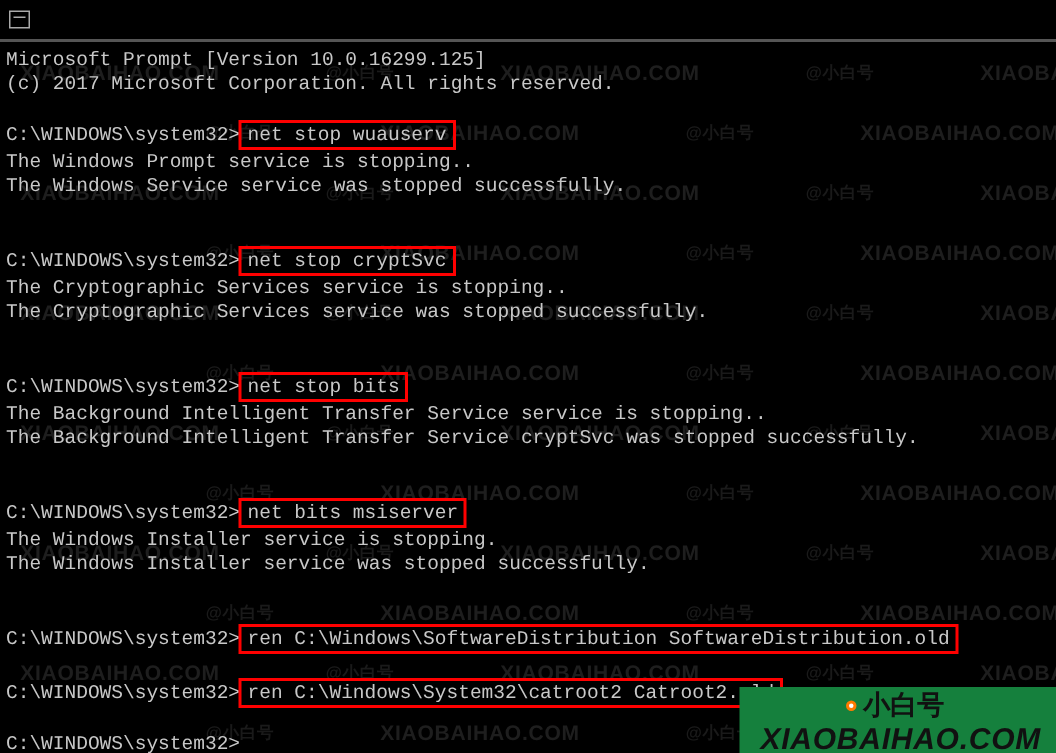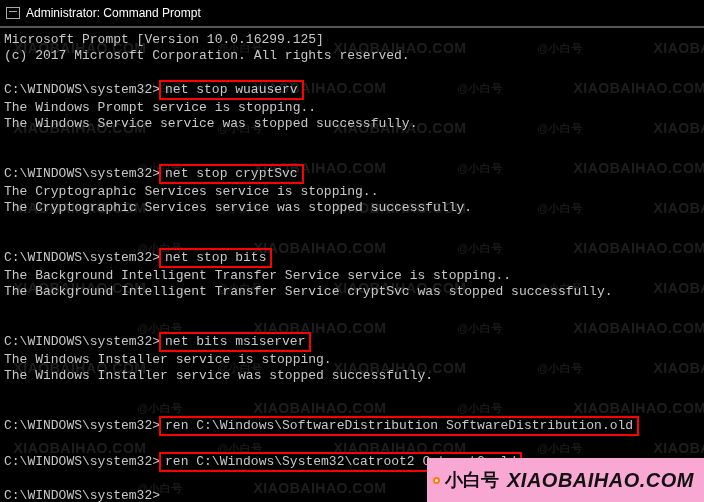--- a/index.html
+++ b/index.html
@@ -13,31 +13,30 @@
 
   .term { padding: 4px 4px 0 4px; line-height: 16px; white-space: pre; position: relative; z-index: 2; color: #c8c8c8; }
 
   .hl { display: inline-block; border: 2px solid #ff0000; padding: 0 4px; margin-left: -1px; }
 
   .wm-layer { position: absolute; inset: 28px 0 0 0; pointer-events: none; z-index: 1; }
   .wm-row { display: flex; height: 40px; align-items: center; }
   .wm-cell { flex: 0 0 160px; display:flex; align-items:center; justify-content:center; font-family: Arial, "Segoe UI", sans-serif; font-size: 14px; font-weight: bold; color: rgba(120,120,120,0.25); letter-spacing: 0.5px; }
   .wm-cell.alt { font-size: 11px; font-weight: bold; color: rgba(120,120,120,0.22); }
 
-  .brand { position: absolute; right: 0; bottom: 0; height: 44px; background: #f9a8d4; display:flex; align-items:center; padding: 0 10px 0 6px; z-index: 5; }
+  .brand { position: absolute; right: 0; bottom: 0; height: 44px; background: #15803d; display:flex; align-items:center; padding: 0 10px 0 6px; z-index: 5; flex-direction: column; }
   .brand .cn { font-family: "Microsoft YaHei","PingFang SC",Arial,sans-serif; font-size: 18px; font-weight: 700; color:#111; display:flex; align-items:center; }
   .brand .bullet { display:inline-block; width:7px; height:7px; background:#fff; border:2px solid #ff7a00; border-radius:50%; margin-right:5px; }
   .brand .url { font-family: Arial, sans-serif; font-size: 20px; font-weight: 900; font-style: italic; color:#111; margin-left:8px; letter-spacing:0.5px; }
 </style>
 </head>
 <body>
 
 <div class="titlebar">
   <span class="icon"></span>
-  <span class="title">Administrator: Command Prompt</span>
 </div>
 
 <div class="wm-layer" id="wm">
     <div class="wm-row" style="padding-left: 0px;">
       <div class="wm-cell">XIAOBAIHAO.COM</div>
       <div class="wm-cell alt">@小白号</div>
       <div class="wm-cell">XIAOBAIHAO.COM</div>
       <div class="wm-cell alt">@小白号</div>
       <div class="wm-cell">XIAOBAIHAO.COM</div>
     </div>

